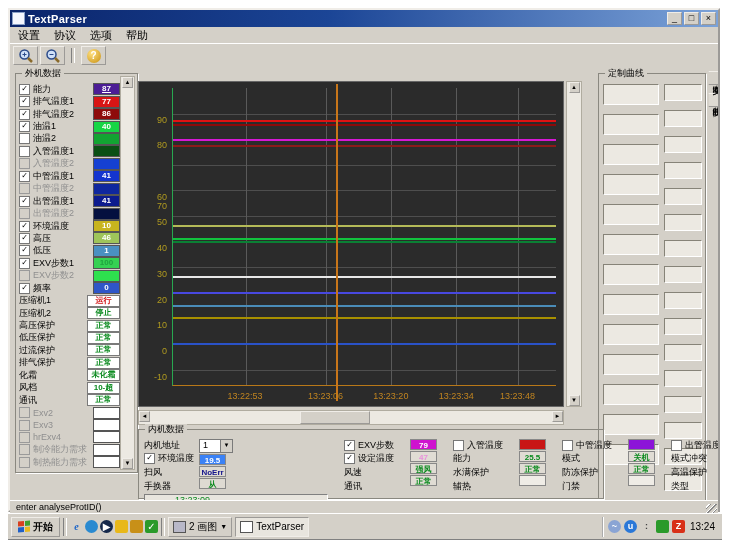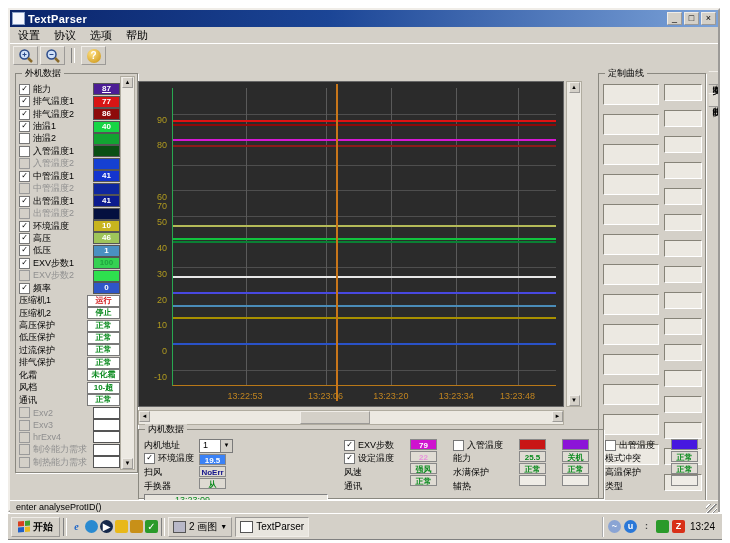--- a/index.html
+++ b/index.html
@@ -461,21 +461,21 @@
             </div>
             <div class="brow">
               <span>风速</span>
             </div>
             <div class="brow">
               <span>通讯</span>
             </div>
           </div>
           <div class="bcol">
             <div class="bbadge" style="background: rgb(207, 19, 207); color: rgb(255, 255, 255);">79</div>
-            <div class="bbadge" style="background: rgb(224, 220, 212); color: rgb(232, 144, 220);">22</div>
+            <div class="bbadge" style="background: rgb(224, 220, 212); color: rgb(232, 144, 220);">47</div>
             <div class="bbadge" style="background: rgb(224, 220, 212); color: rgb(10, 138, 30);">强风</div>
             <div class="bbadge" style="background: rgb(224, 220, 212); color: rgb(10, 138, 30);">正常</div>
           </div>
           <div class="bcol">
             <div class="brow">
               <span class="cb"></span>
               <span>入管温度</span>
             </div>
             <div class="brow">
               <span>能力</span>
@@ -485,20 +485,35 @@
             </div>
             <div class="brow">
               <span>辅热</span>
             </div>
           </div>
           <div class="bcol">
             <div class="bbadge" style="background: rgb(200, 22, 22); color: rgb(255, 255, 255);"></div>
             <div class="bbadge" style="background: rgb(224, 220, 212); color: rgb(10, 138, 30);">25.5</div>
             <div class="bbadge" style="background: rgb(224, 220, 212); color: rgb(10, 138, 30);">正常</div>
             <div class="bbadge" style="background: rgb(239, 236, 230); color: rgb(0, 0, 0);"></div>
+          </div>
+          <div class="bcol">
+            <div class="brow">
+              <span class="cb"></span>
+              <span>中管温度</span>
+            </div>
+            <div class="brow">
+              <span>模式</span>
+            </div>
+            <div class="brow">
+              <span>防冻保护</span>
+            </div>
+            <div class="brow">
+              <span>门禁</span>
+            </div>
           </div>
           <div class="bcol">
             <div class="bbadge" style="background: rgb(140, 20, 216); color: rgb(255, 255, 255);"></div>
             <div class="bbadge" style="background: rgb(224, 220, 212); color: rgb(10, 138, 30);">关机</div>
             <div class="bbadge" style="background: rgb(224, 220, 212); color: rgb(10, 138, 30);">正常</div>
             <div class="bbadge" style="background: rgb(239, 236, 230); color: rgb(0, 0, 0);"></div>
           </div>
           <div class="bcol">
             <div class="brow">
               <span class="cb"></span>

